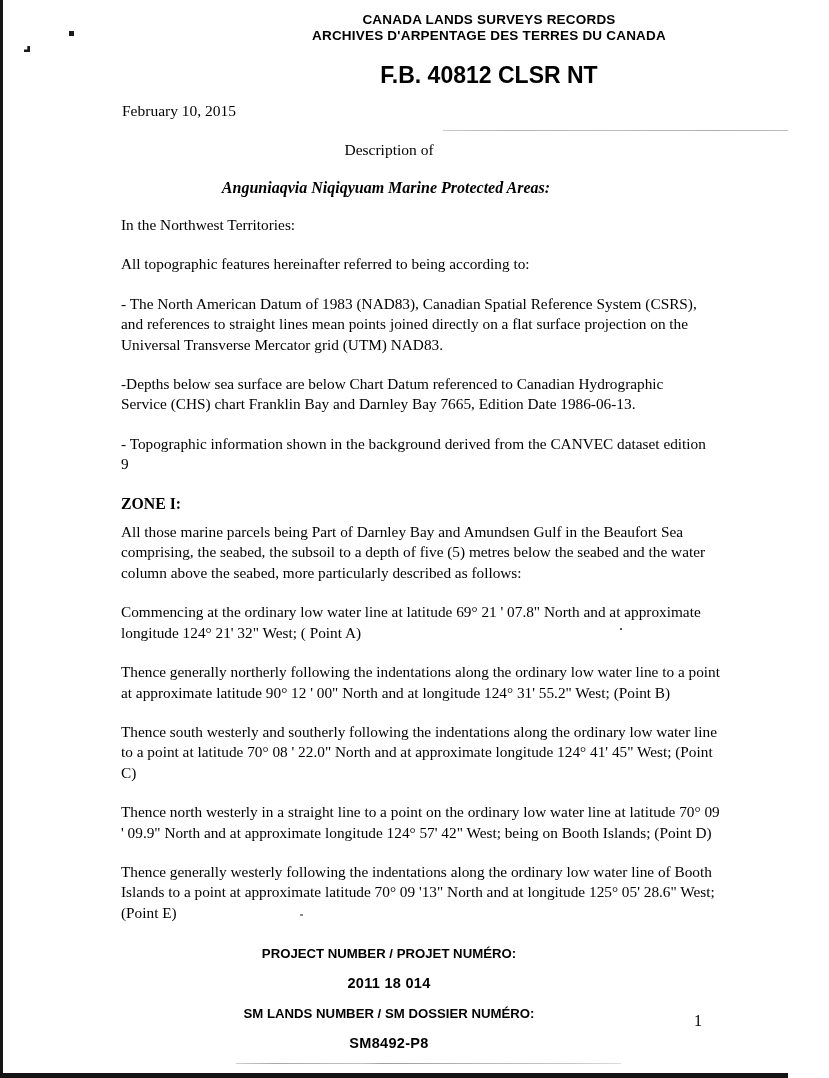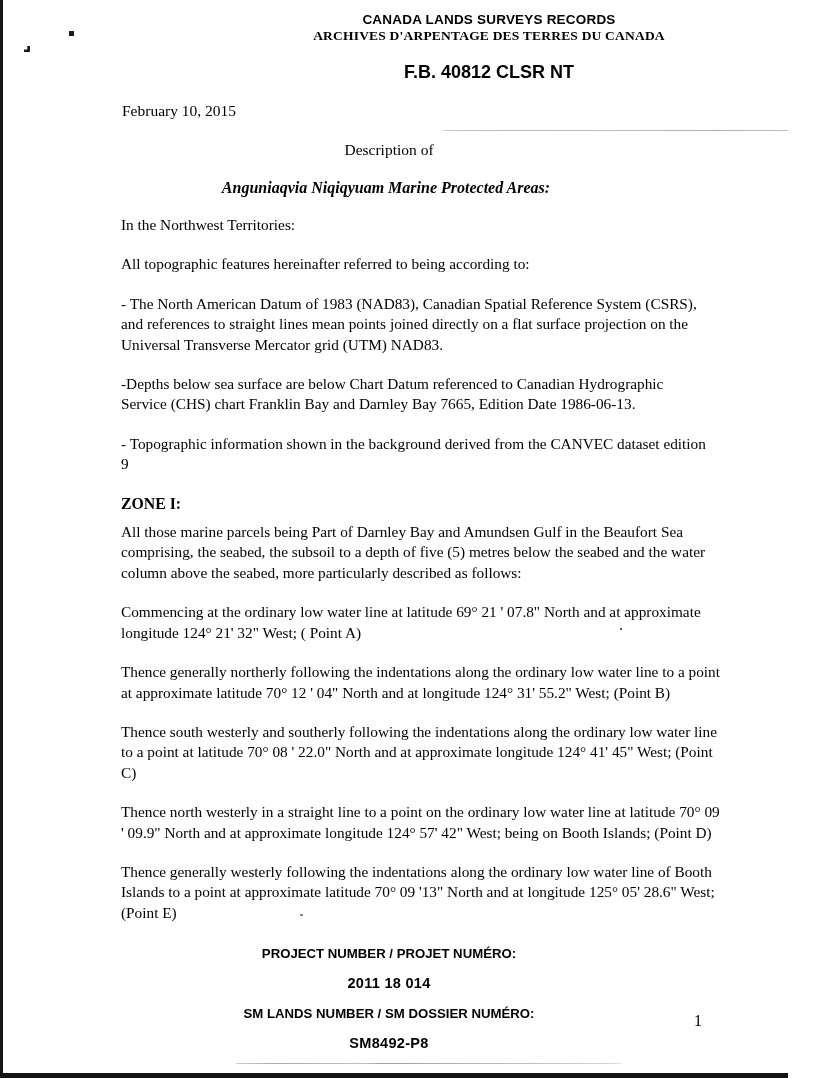--- a/index.html
+++ b/index.html
@@ -52,25 +52,24 @@
   }
   .hdr-line1 {
     top: 12px;
     font-size: 13.5px;
     padding-left: 190px;
   }
   .hdr-line2 {
     top: 28px;
     font-size: 13.5px;
     padding-left: 190px;
-    font-family: Liberation Serif, serif;
   }
   .hdr-fb {
     top: 62px;
-    font-size: 18px;
+    font-size: 23px;
     padding-left: 190px;
     letter-spacing: 0px;
   }
 
   
   .faint-rule-top {
     position: absolute;
     left: 443px;
     top: 130px;
     width: 386px;
@@ -195,21 +194,21 @@
     <p class="para">In the Northwest Territories:</p>
     <p class="para">All topographic features hereinafter referred to being according to:</p>
     <p class="para">- The North American Datum of 1983 (NAD83), Canadian Spatial Reference System (CSRS), and references to straight lines mean points joined directly on a flat surface projection on the Universal Transverse Mercator grid (UTM) NAD83.</p>
     <p class="para">-Depths below sea surface are below Chart Datum referenced to Canadian Hydrographic Service (CHS) chart Franklin Bay and Darnley Bay 7665, Edition Date 1986-06-13.</p>
     <p class="para">- Topographic information shown in the background derived from the CANVEC dataset edition 9</p>
 
     <p class="para zone">ZONE I:</p>
 
     <p class="para wide">All those marine parcels being Part of Darnley Bay and Amundsen Gulf in the Beaufort Sea comprising, the seabed, the subsoil to a depth of five (5) metres below the seabed and the water column above the seabed, more particularly described as follows:</p>
     <p class="para wide">Commencing at the ordinary low water line at latitude  69° 21 ' 07.8" North and at approximate longitude 124° 21' 32" West; ( Point A)</p>
-    <p class="para wide">Thence generally northerly following the indentations along the ordinary low water line to a point at approximate latitude 70° 12 ' 04" North and at longitude 124° 31' 55.2" West; (Point B)</p>
+    <p class="para wide">Thence generally northerly following the indentations along the ordinary low water line to a point at approximate latitude 90° 12 ' 00" North and at longitude 124° 31' 55.2" West; (Point B)</p>
     <p class="para wide">Thence south westerly and southerly following the indentations along the ordinary low water line to a point at latitude 70° 08 ' 22.0" North and at approximate longitude 124° 41' 45" West; (Point C)</p>
     <p class="para wide">Thence north westerly in a straight line to a point on the ordinary low water line at latitude 70° 09 ' 09.9" North and at approximate longitude 124° 57' 42" West; being on Booth Islands; (Point D)</p>
     <p class="para wide">Thence generally westerly following the indentations along the ordinary low water line of Booth Islands to a point at approximate latitude 70° 09 '13" North and at  longitude 125° 05' 28.6" West; (Point E)</p>
   </div>
 
   <div class="footer f-label f-proj-label"><span class="ul">PROJECT NUMBER / PROJET NUMÉRO</span><span>:</span></div>
   <div class="footer f-value f-proj-value">2011 18 014</div>
 
   <div class="footer f-label f-sm-label"><span class="ul">SM LANDS NUMBER / SM DOSSIER NUMÉRO</span><span>:</span></div>
   <div class="footer f-value f-sm-value">SM8492-P8</div>

